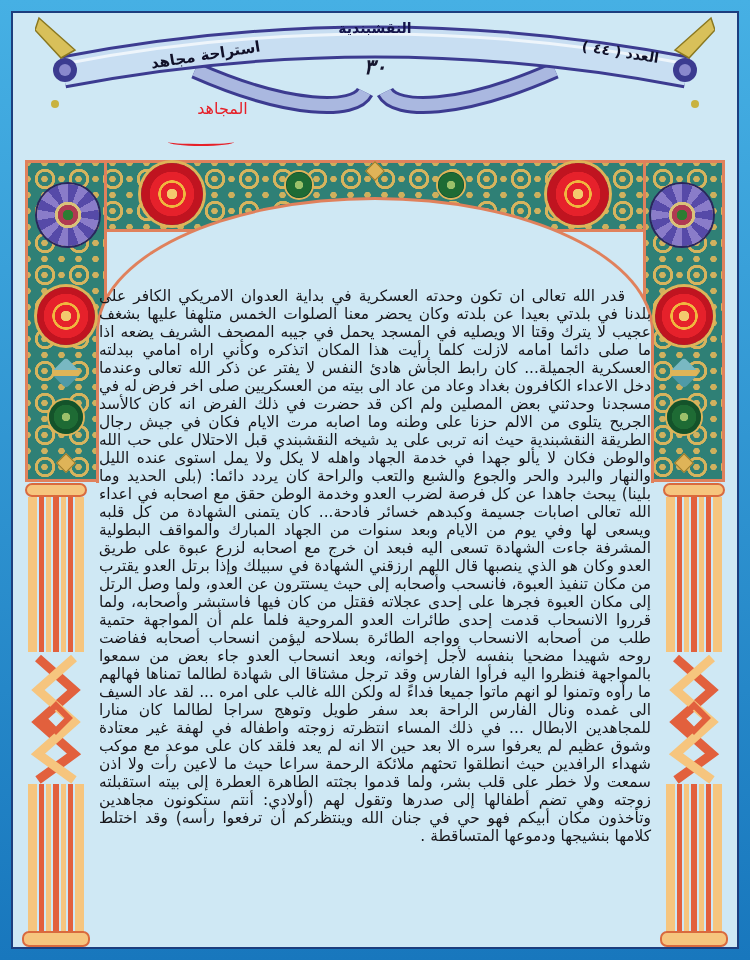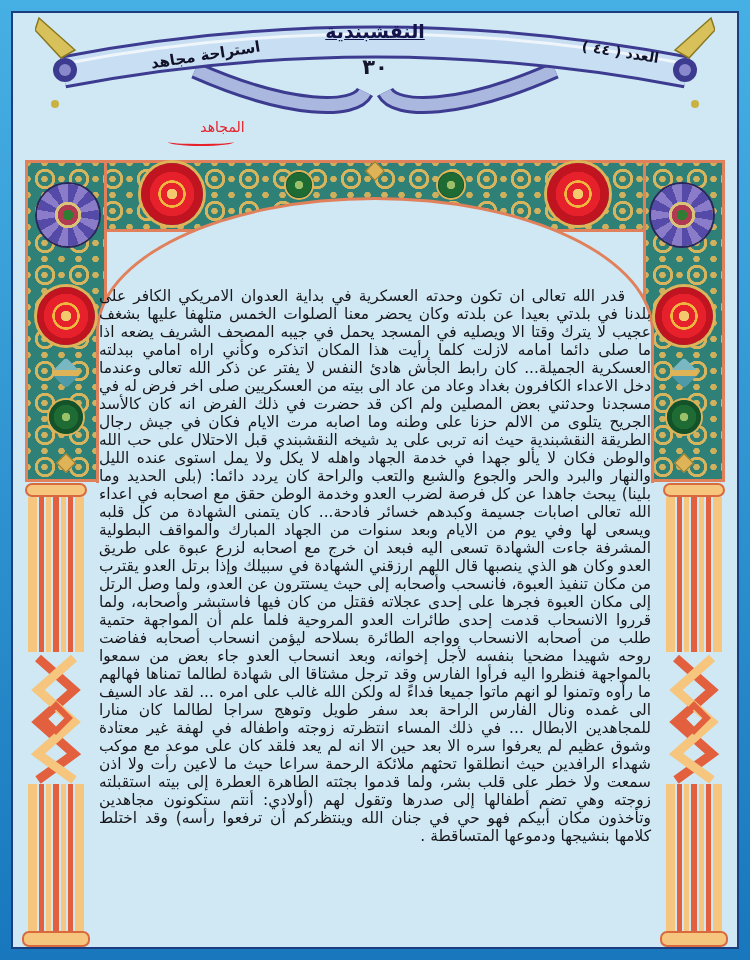--- a/index.html
+++ b/index.html
@@ -105,27 +105,27 @@
       <circle cx="20" cy="92" r="4" fill="#c9b23f"></circle>
     </g>
     <g>
       <circle cx="650" cy="58" r="12" fill="#3c3b90"></circle>
       <circle cx="650" cy="58" r="6" fill="#8a88cc"></circle>
       <polygon points="676,6 640,38 654,46 680,18" fill="#d8c05a" stroke="#8a7820" stroke-width="1.5"></polygon>
       <circle cx="660" cy="92" r="4" fill="#c9b23f"></circle>
     </g>
   </svg>
 
-  <div class="banner-text" style="left:270px;top:20px;width:210px;font-size:19px;text-decoration:underline;">النقشبندية</div>
+  <div class="banner-text" style="left:270px;top:20px;width:210px;font-size:14px;">النقشبندية</div>
   <div class="banner-text" style="left:138px;top:46px;width:135px;font-size:15px;transform:rotate(-9deg);color:#101028;">استراحة مجاهد</div>
   <div class="banner-text" style="left:563px;top:44px;width:115px;font-size:14px;transform:rotate(9deg);color:#101028;">العدد ( ٤٤ )</div>
-  <div class="banner-text" style="left:350px;top:55px;width:50px;font-size:21px;color:#15152e;">٣٠</div>
+  <div class="banner-text" style="left:350px;top:55px;width:50px;font-size:21px;color:#15152e;font-style:italic;">٣٠</div>
 
   <div class="author" style="left:110px;top:98px;width:225px;">
-    <div style="font-size:14px;margin-top:20px;">المجاهد</div>
+    <div style="font-size:16px;">المجاهد</div>
   </div>
   <div class="abs flourish" style="left:168px;top:138px;width:66px;height:8px;"></div>
 
   <div class="abs orn" style="left:25px;top:160px;width:700px;height:72px;"></div>
   <div class="abs orn" style="left:25px;top:160px;width:82px;height:322px;"></div>
   <div class="abs orn" style="left:643px;top:160px;width:82px;height:322px;"></div>
   <div class="abs arch" style="left:96px;top:197px;width:558px;height:286px;"></div>
 
   <div class="abs rosette-red" style="left:141px;top:163px;width:62px;height:62px;"></div>
   <div class="abs rosette-red" style="left:547px;top:163px;width:62px;height:62px;"></div>

